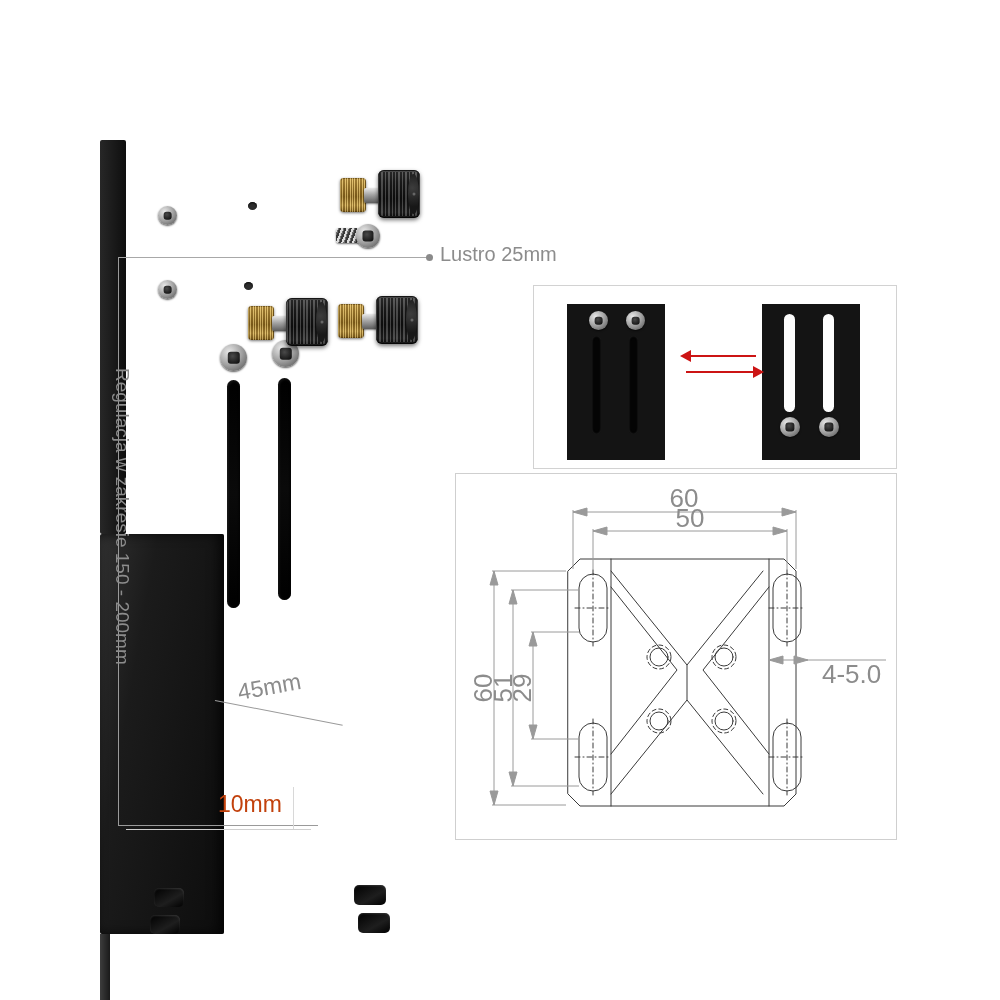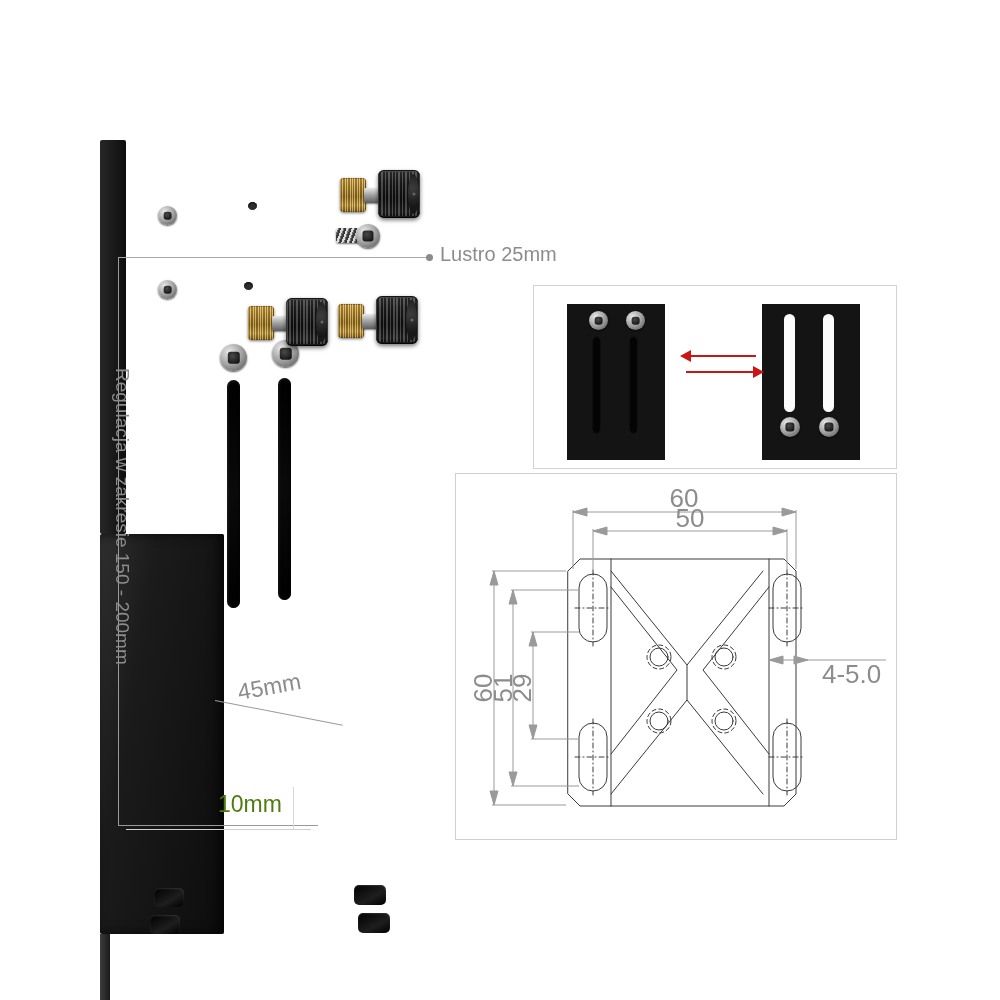--- a/index.html
+++ b/index.html
@@ -150,21 +150,21 @@
   <div class="label vlabel" style="left:133px;top:368px;font-size:19px;
        transform:rotate(90deg);">Regulacja w zakresie 150 - 200mm</div>
 
   <div class="dimline" style="left:215px;top:700px;width:130px;height:1px;
        transform:rotate(11deg);transform-origin:left center;"></div>
   <div class="label" style="left:238px;top:679px;font-size:23px;
        transform:rotate(-10deg);transform-origin:left center;">45mm</div>
 
   <div class="tick" style="left:293px;top:787px;height:42px;background:#d8d8d8;"></div>
   <div class="dimline" style="left:126px;top:829px;width:185px;height:1px;background:#cfcfcf;"></div>
-  <div class="label" style="left:218px;top:791px;font-size:23px;color:#4d7c0f;">10mm</div>
+  <div class="label" style="left:218px;top:791px;font-size:23px;color:#c2410c;">10mm</div>
 
   <div id="panel-slots">
 
     <div class="plate" style="left:33px;top:18px;width:98px;height:156px;"></div>
     <div class="plate-slot" style="left:58px;top:50px;width:9px;height:98px;
          background:#040404;box-shadow:inset 0 0 2px rgba(90,90,90,.5);"></div>
     <div class="plate-slot" style="left:95px;top:50px;width:9px;height:98px;
          background:#040404;box-shadow:inset 0 0 2px rgba(90,90,90,.5);"></div>
     <div class="hexscrew" style="left:55px;top:25px;width:19px;height:19px;"></div>
     <div class="hexscrew" style="left:92px;top:25px;width:19px;height:19px;"></div>

